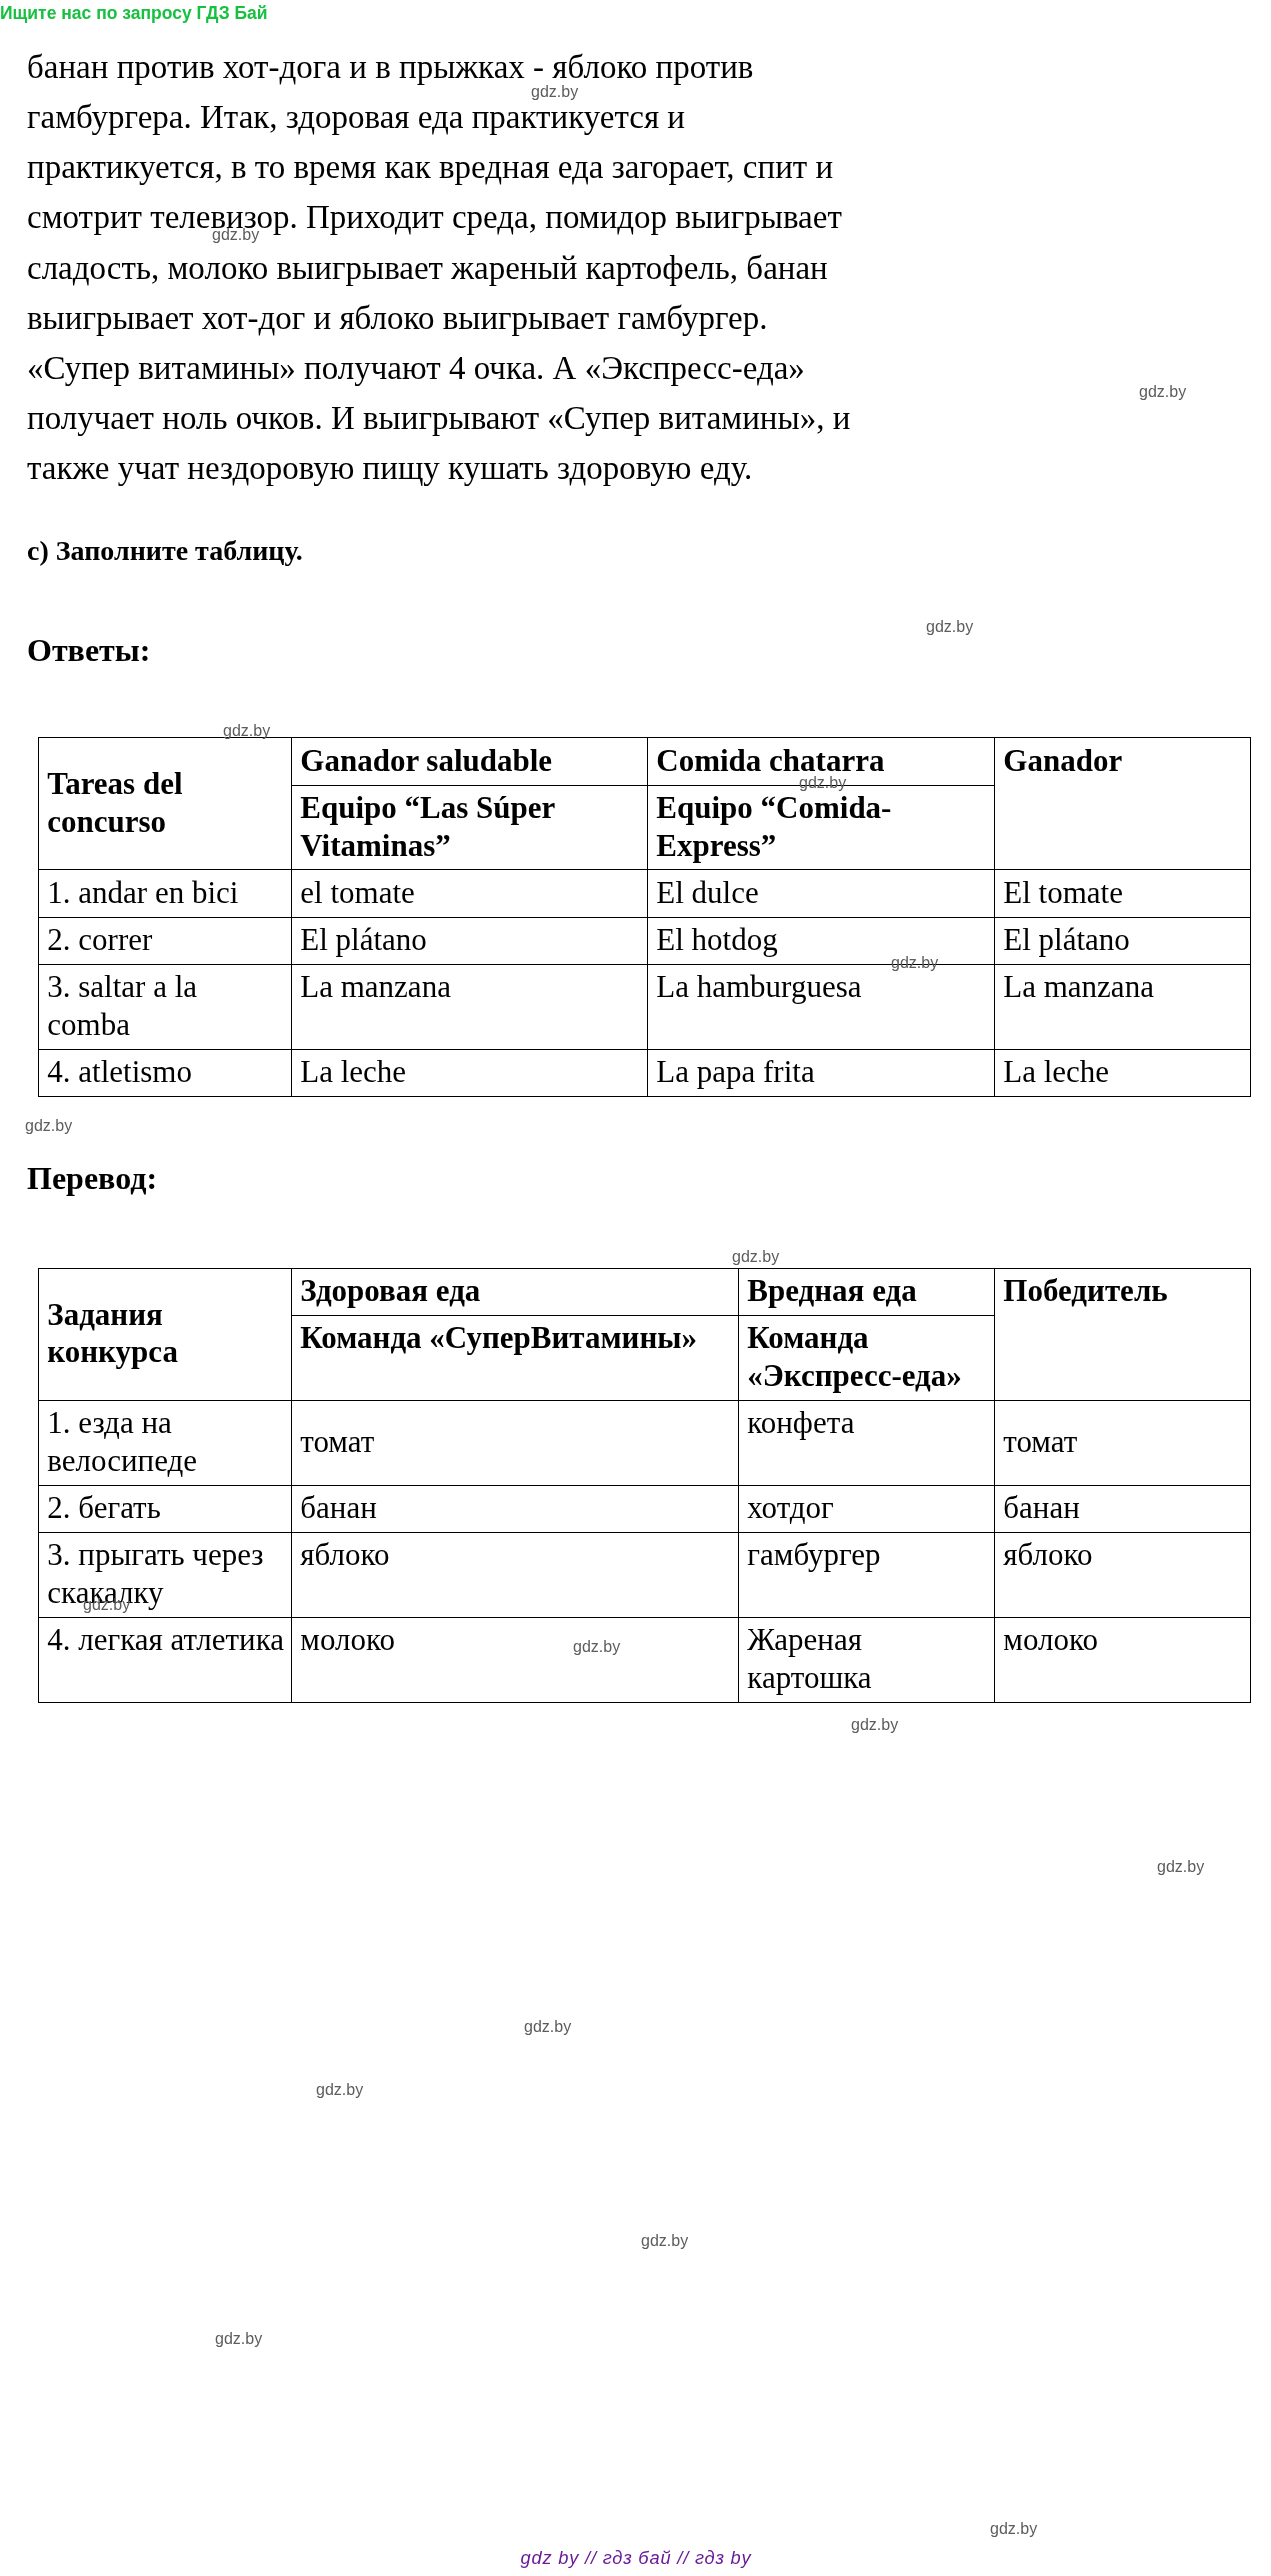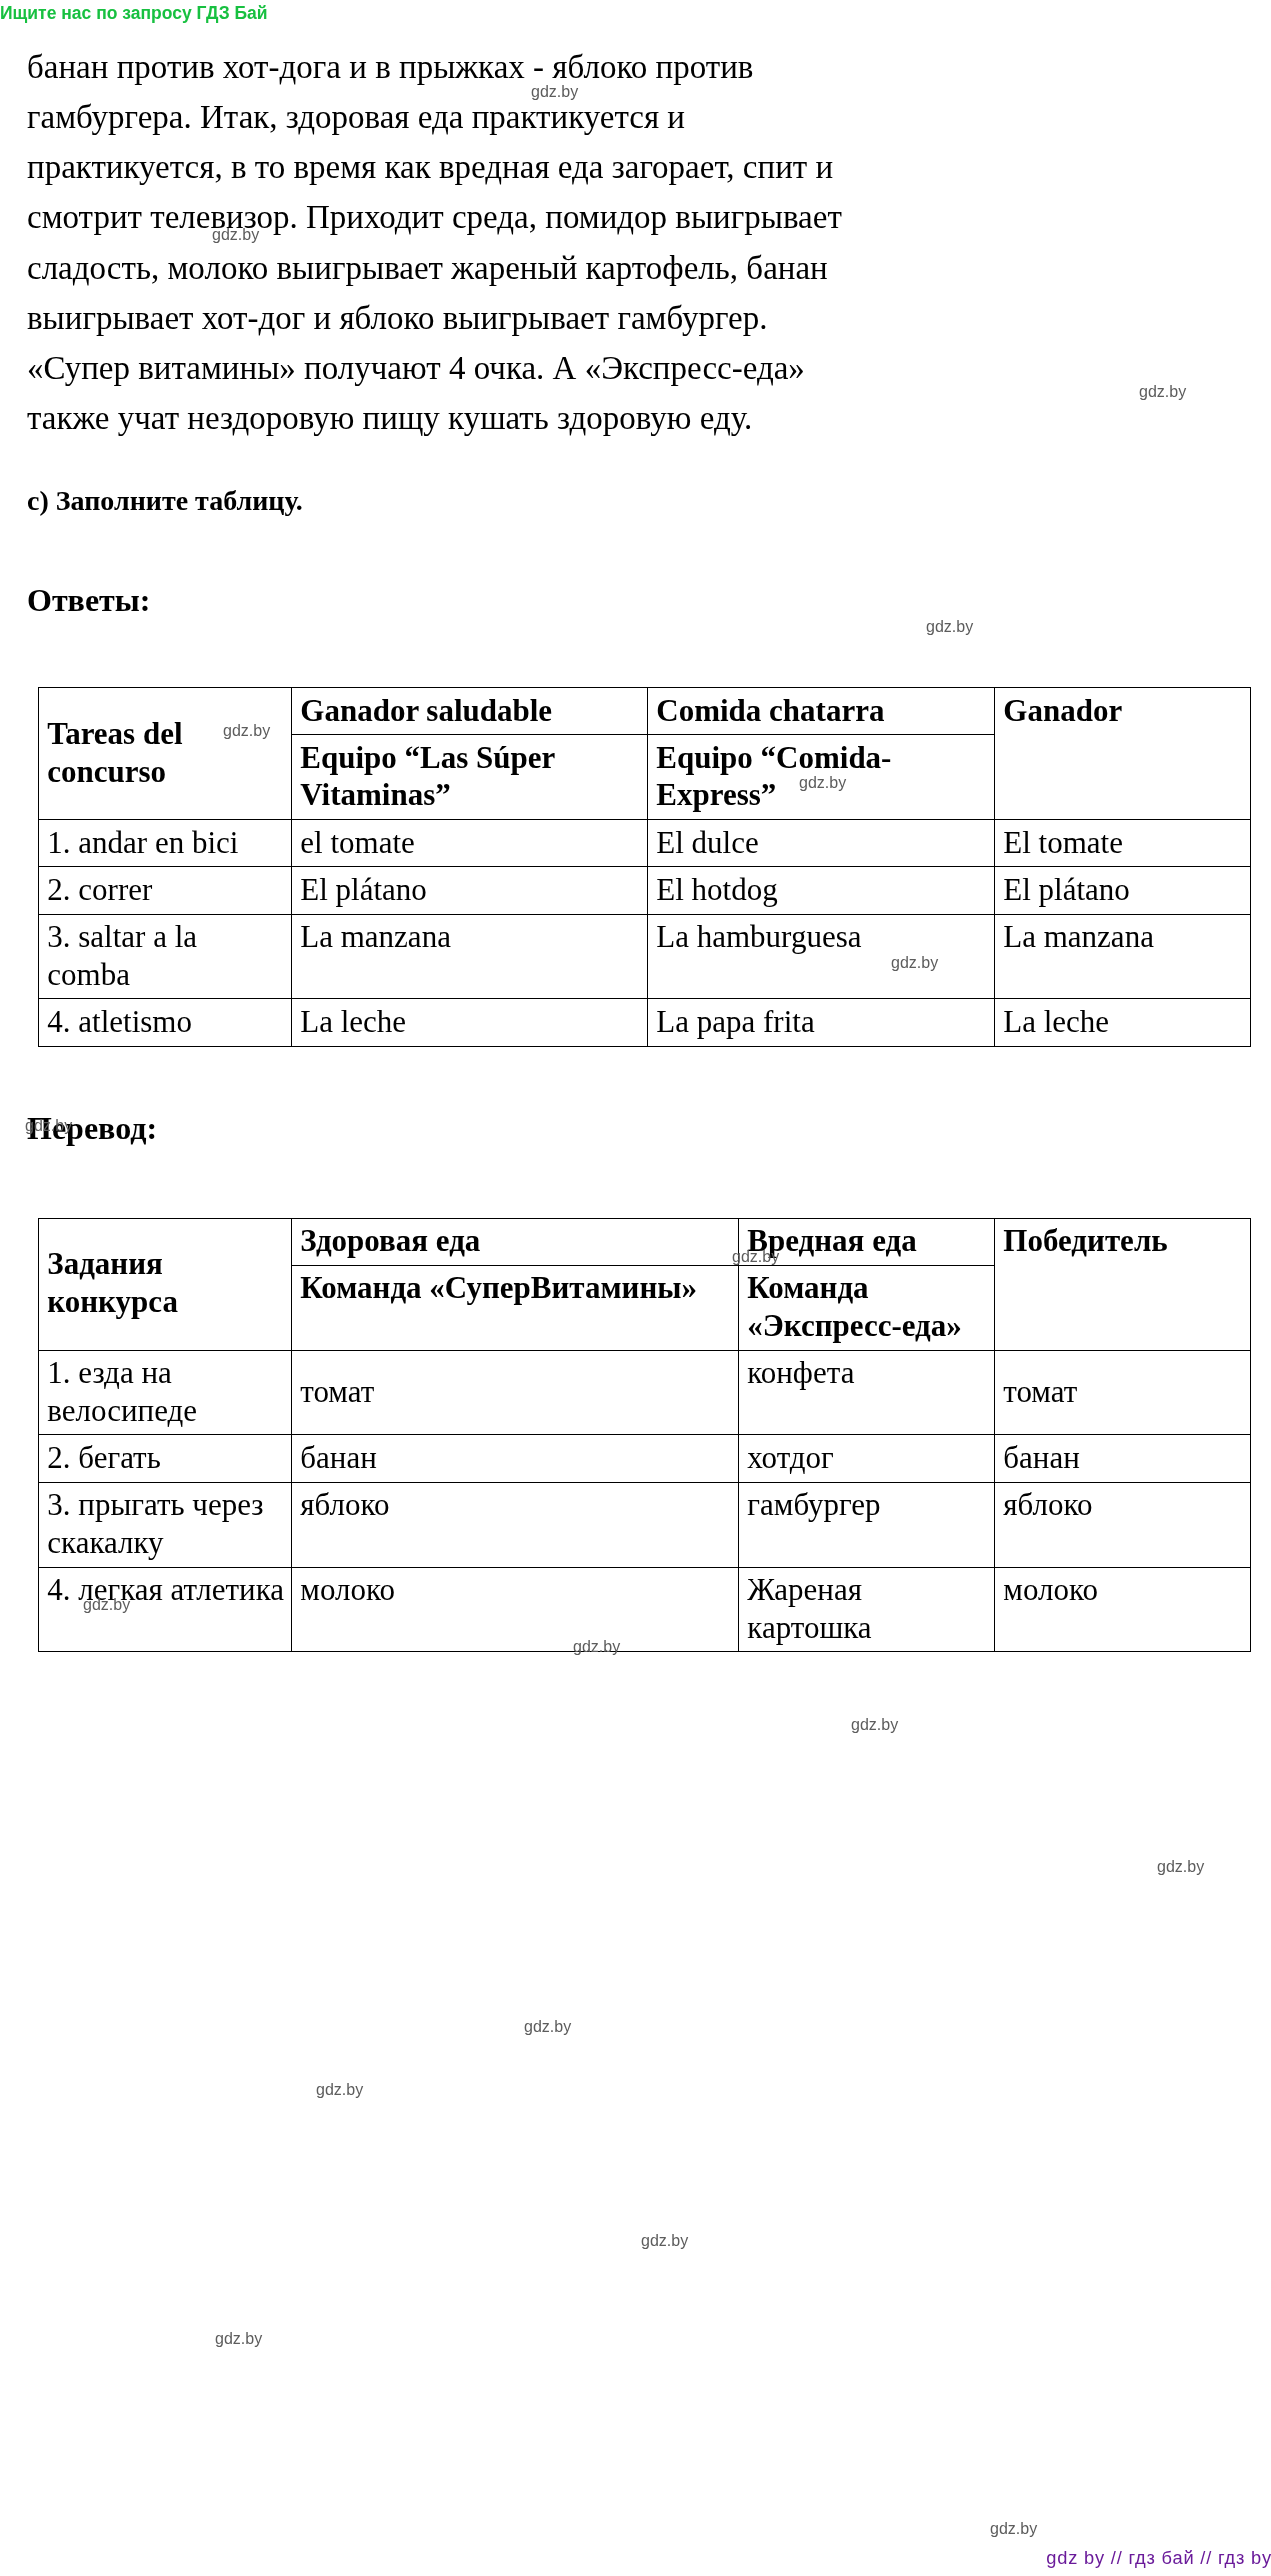--- a/index.html
+++ b/index.html
@@ -98,42 +98,44 @@
     pointer-events: none;
     z-index: 5;
   }
 
   
   .footer {
     position: absolute;
     bottom: 6.7px;
     left: 0;
     width: 100%;
-    text-align: right;
+    text-align: center;
     font-family: "Liberation Sans", sans-serif;
     font-size: 18.3px;
     color: #6a1b9a;
     letter-spacing: 0.8px;
+    font-style: italic;
   }
 </style>
 </head>
 <body>
 
 <div class="top-banner">Ищите нас по запросу ГДЗ Бай</div>
 
 <div class="page">
 
   <div>
     <p class="para">банан против хот-дога и в прыжках - яблоко против</p>
     <p class="para">гамбургера. Итак, здоровая еда практикуется и</p>
     <p class="para">практикуется, в то время как вредная еда загорает, спит и</p>
     <p class="para">смотрит телевизор. Приходит среда, помидор выигрывает</p>
     <p class="para">сладость, молоко выигрывает жареный картофель, банан</p>
     <p class="para last-line">выигрывает хот-дог и яблоко выигрывает гамбургер.</p>
     <p class="para">«Супер витамины» получают 4 очка. А «Экспресс-еда»</p>
+    <p class="para">получает ноль очков. И выигрывают «Супер витамины», и</p>
     <p class="para last-line">также учат нездоровую пищу кушать здоровую еду.</p>
   </div>
 
   <div style="height:42px"></div>
   <p class="section-label">c) Заполните таблицу.</p>
 
   <div style="height:65px"></div>
   <p class="plain-label">Ответы:</p>
 
   <div style="height:57px"></div>

